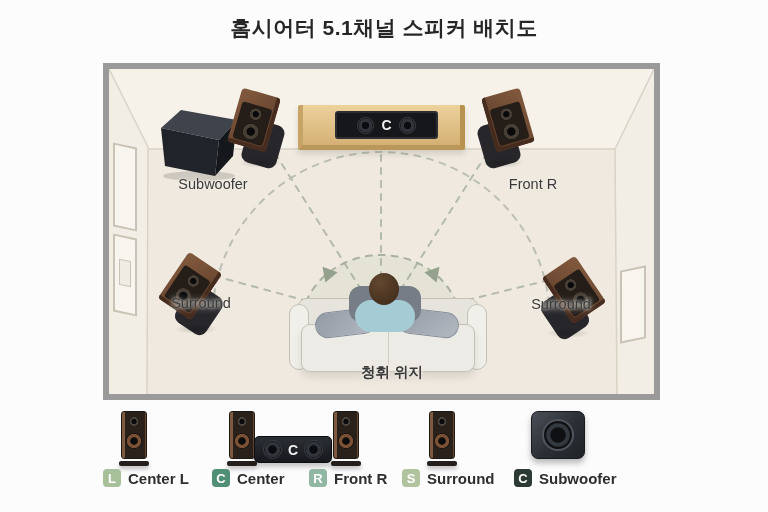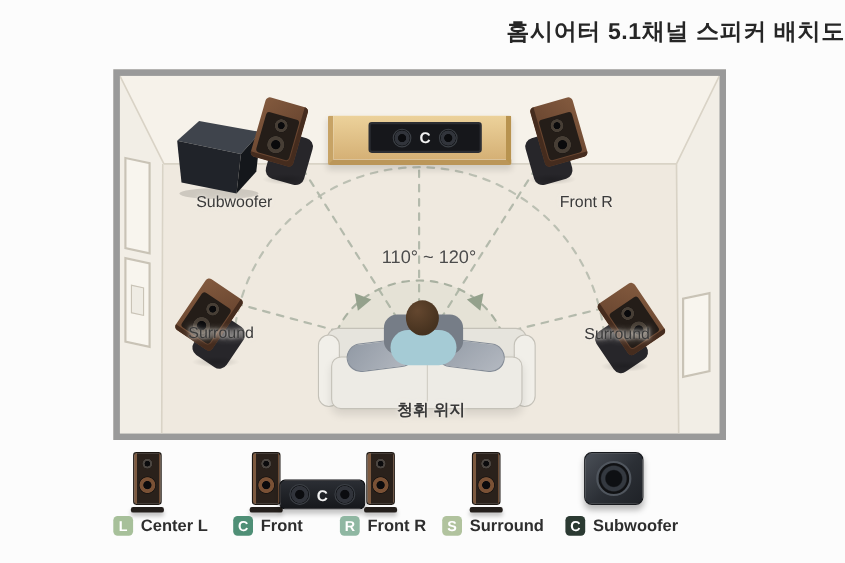--- a/index.html
+++ b/index.html
@@ -1,19 +1,19 @@
 <!DOCTYPE html>
 <html><head>
 <meta charset="utf-8">
 <style>
   * { margin:0; padding:0; box-sizing:border-box; }
   body { background:#fcfcfc; font-family:"Liberation Sans", sans-serif; }
   .stage { position:relative; width:768px; height:512px; background:#fcfcfc; overflow:hidden; }
 
-  .title { position:absolute; top:14px; left:0; right:0; text-align:right;
+  .title { position:absolute; top:14px; left:0; right:0; text-align:center;
            font-size:21px; font-weight:700; color:#262626; letter-spacing:.5px; }
 
   
   .room { position:absolute; left:103px; top:63px; width:557px; height:337px;
           border:6px solid #9a9a9a; background:#f4f0e9; }
   .room > * { position:absolute; }
   .walls, .lines { left:0; top:0; width:545px; height:325px; }
   .walls { z-index:0; } .lines { z-index:1; }
   .obj { z-index:2; } .rlabel, .alabel { z-index:3; }
 
@@ -212,21 +212,20 @@
       <div class="cushion c2"></div>
       <div class="seatback"></div>
       <div class="shirt"></div>
       <div class="head"></div>
     </div>
 
     <div class="rlabel" style="left:104px; top:107px;">Subwoofer</div>
     <div class="rlabel" style="left:424px; top:107px;">Front R</div>
     <div class="rlabel" style="left:92px; top:226px;">Surround</div>
     <div class="rlabel" style="left:452px; top:227px;">Surround</div>
-    <div class="alabel" style="left:281px; top:156px;">110° ~ 120°</div>
     <div class="rlabel" style="left:283px; top:294px;font-weight:bold;">청휘 위지</div>
   </div>
 
   <div class="lgt" style="left:119px; top:411px;">
     <div class="lgt-cab">
         <span class="lgt-tweet"></span>
         <span class="lgt-woof"></span>
       </div>
       <div class="lgt-base"></div>
   </div>
@@ -259,21 +258,21 @@
   <div class="lgs" style="left:531px; top:411px;">
     <span class="lgs-cone"></span>
   </div>
 
   <div class="litem" style="left:103px; top:469px;">
     <span class="badge" style="background: rgb(167, 192, 154);">L</span>
     <span class="llabel">Center L</span>
   </div>
   <div class="litem" style="left:212px; top:469px;">
     <span class="badge" style="background: rgb(79, 143, 118);">C</span>
-    <span class="llabel">Front</span>
+    <span class="llabel">Center</span>
   </div>
   <div class="litem" style="left:309px; top:469px;">
     <span class="badge" style="background: rgb(143, 183, 162);">R</span>
     <span class="llabel">Front R</span>
   </div>
   <div class="litem" style="left:402px; top:469px;">
     <span class="badge" style="background: rgb(177, 195, 158);">S</span>
     <span class="llabel">Surround</span>
   </div>
   <div class="litem" style="left:514px; top:469px;">

